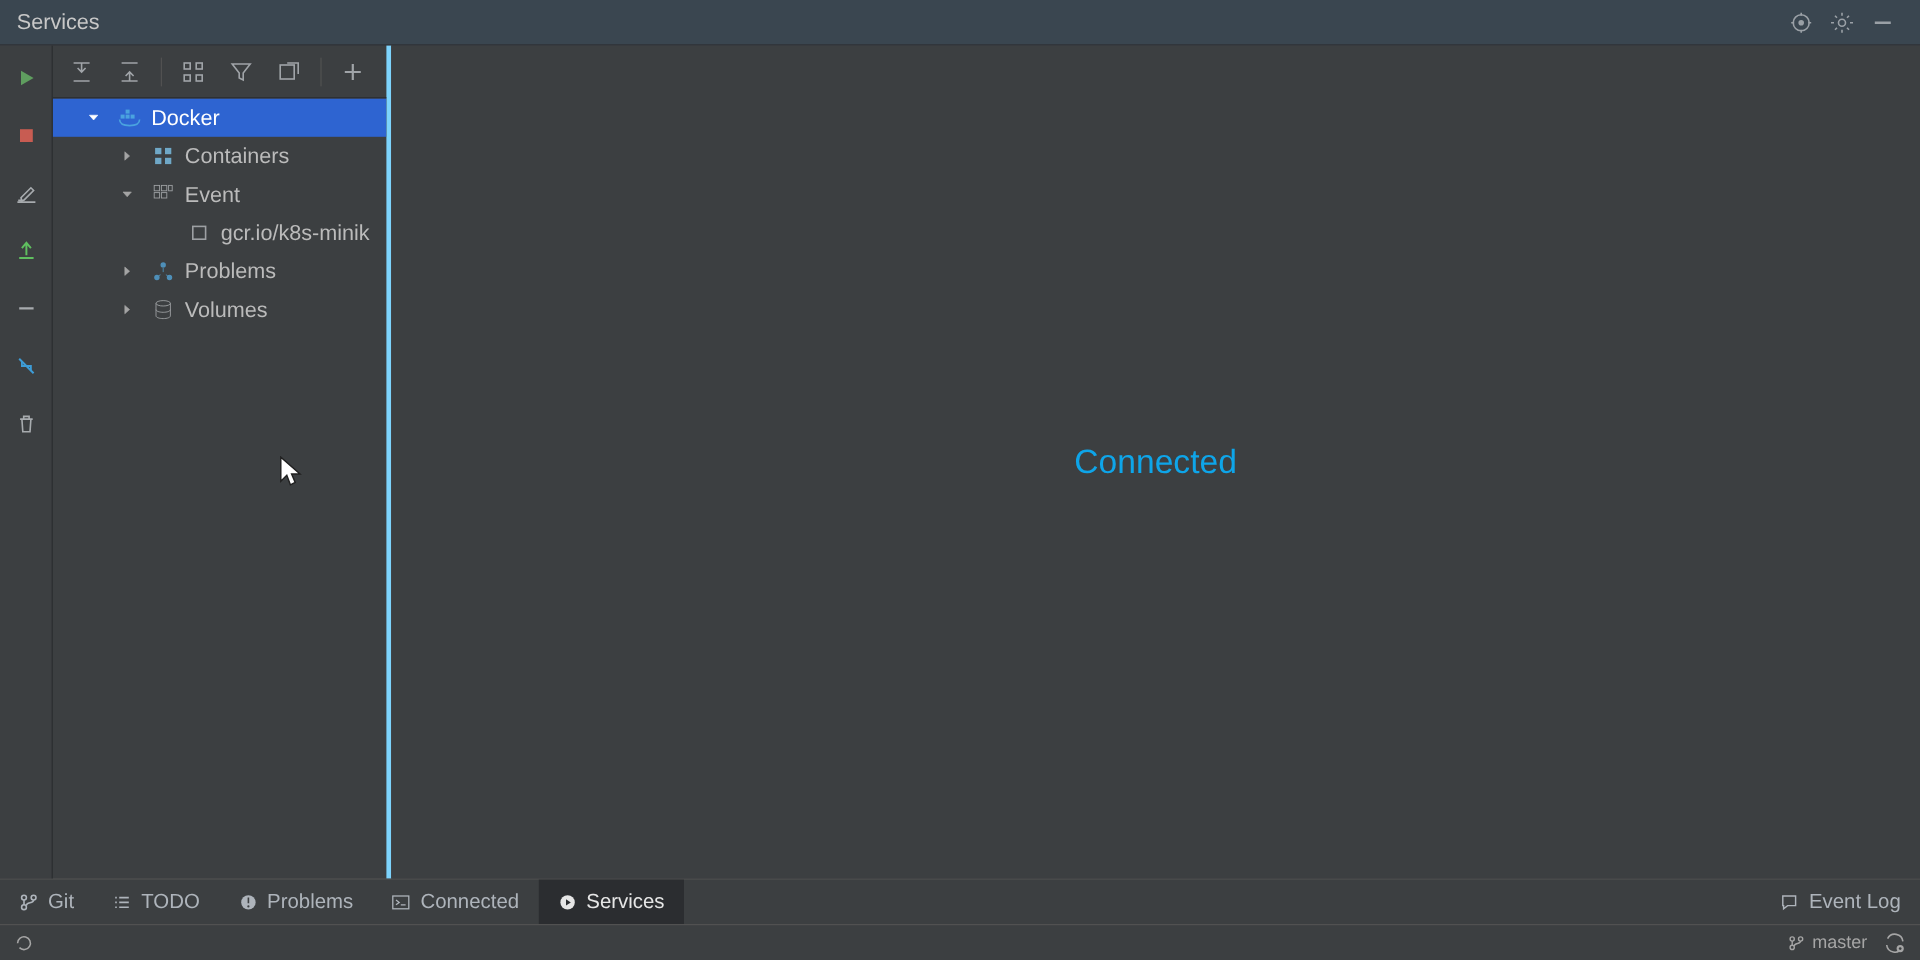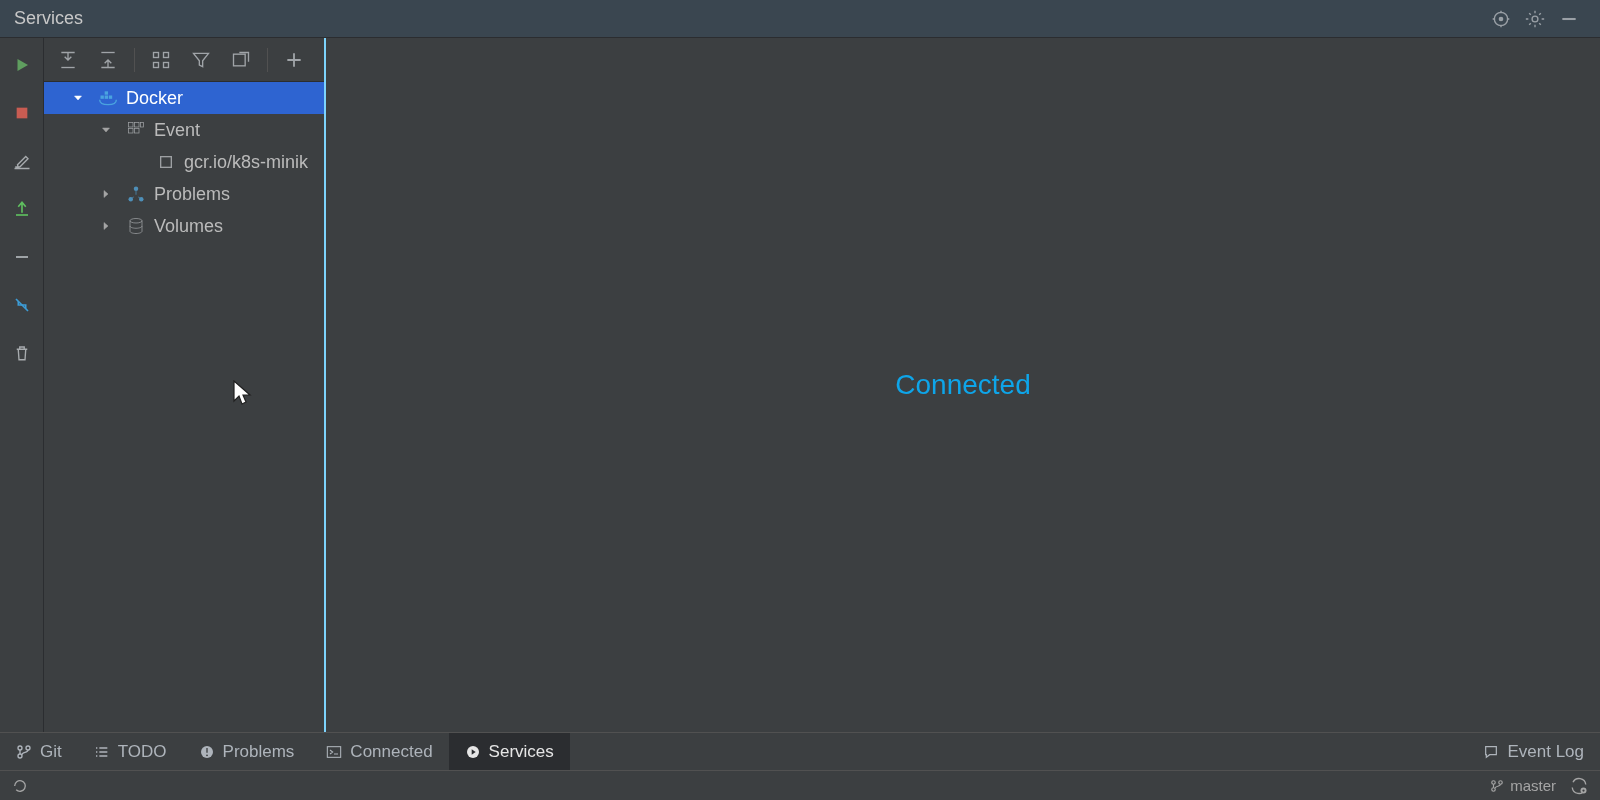--- a/index.html
+++ b/index.html
@@ -54,21 +54,21 @@
     width: 30px; height: 30px;
     display: flex; align-items: center; justify-content: center;
     cursor: pointer;
   }
 
   
   .tree-panel {
     width: 282px;
     display: flex;
     flex-direction: column;
-    border-right: 2px solid #7dd3fc;
+    border-right: 4px solid #7dd3fc;
   }
   .tree-toolbar {
     display: flex;
     align-items: center;
     height: 44px;
     gap: 12px;
     padding: 0 10px;
     border-bottom: 1px solid #2b2d30;
   }
   .tree-toolbar .sep {
@@ -296,20 +296,36 @@
               <rect x="3" y="9" width="4" height="4" fill="#4aa3df"></rect>
               <rect x="8" y="9" width="4" height="4" fill="#4aa3df"></rect>
               <rect x="8" y="4" width="4" height="4" fill="#4aa3df"></rect>
               <rect x="13" y="9" width="4" height="4" fill="#4aa3df"></rect>
               <path d="M2 14c0 4 4 6 10 6s10-2 10-6" stroke="#4aa3df" fill="none" stroke-width="1.6"></path>
             </svg>
         </span>
         <span class="label">Docker</span>
       </div>
 
+      <div class="tree-row depth1">
+        <span class="chev">
+          <svg width="12" height="12" viewBox="0 0 24 24">
+              <path d="M8 5l8 7-8 7z"></path>
+            </svg>
+        </span>
+        <span class="node-icon">
+          <svg width="18" height="18" viewBox="0 0 24 24">
+              <rect x="3" y="3" width="7" height="7" fill="#6fa8c7"></rect>
+              <rect x="14" y="3" width="7" height="7" fill="#6fa8c7"></rect>
+              <rect x="3" y="14" width="7" height="7" fill="#6fa8c7"></rect>
+              <rect x="14" y="14" width="7" height="7" fill="#6fa8c7"></rect>
+            </svg>
+        </span>
+        <span class="label">Containers</span>
+      </div>
 
       <div class="tree-row depth1">
         <span class="chev">
           <svg width="12" height="12" viewBox="0 0 24 24">
               <path d="M5 8l7 8 7-8z"></path>
             </svg>
         </span>
         <span class="node-icon">
           <svg width="18" height="18" viewBox="0 0 24 24">
               <rect x="2" y="2" width="6" height="6" fill="none" stroke="#9da0a3"></rect>

